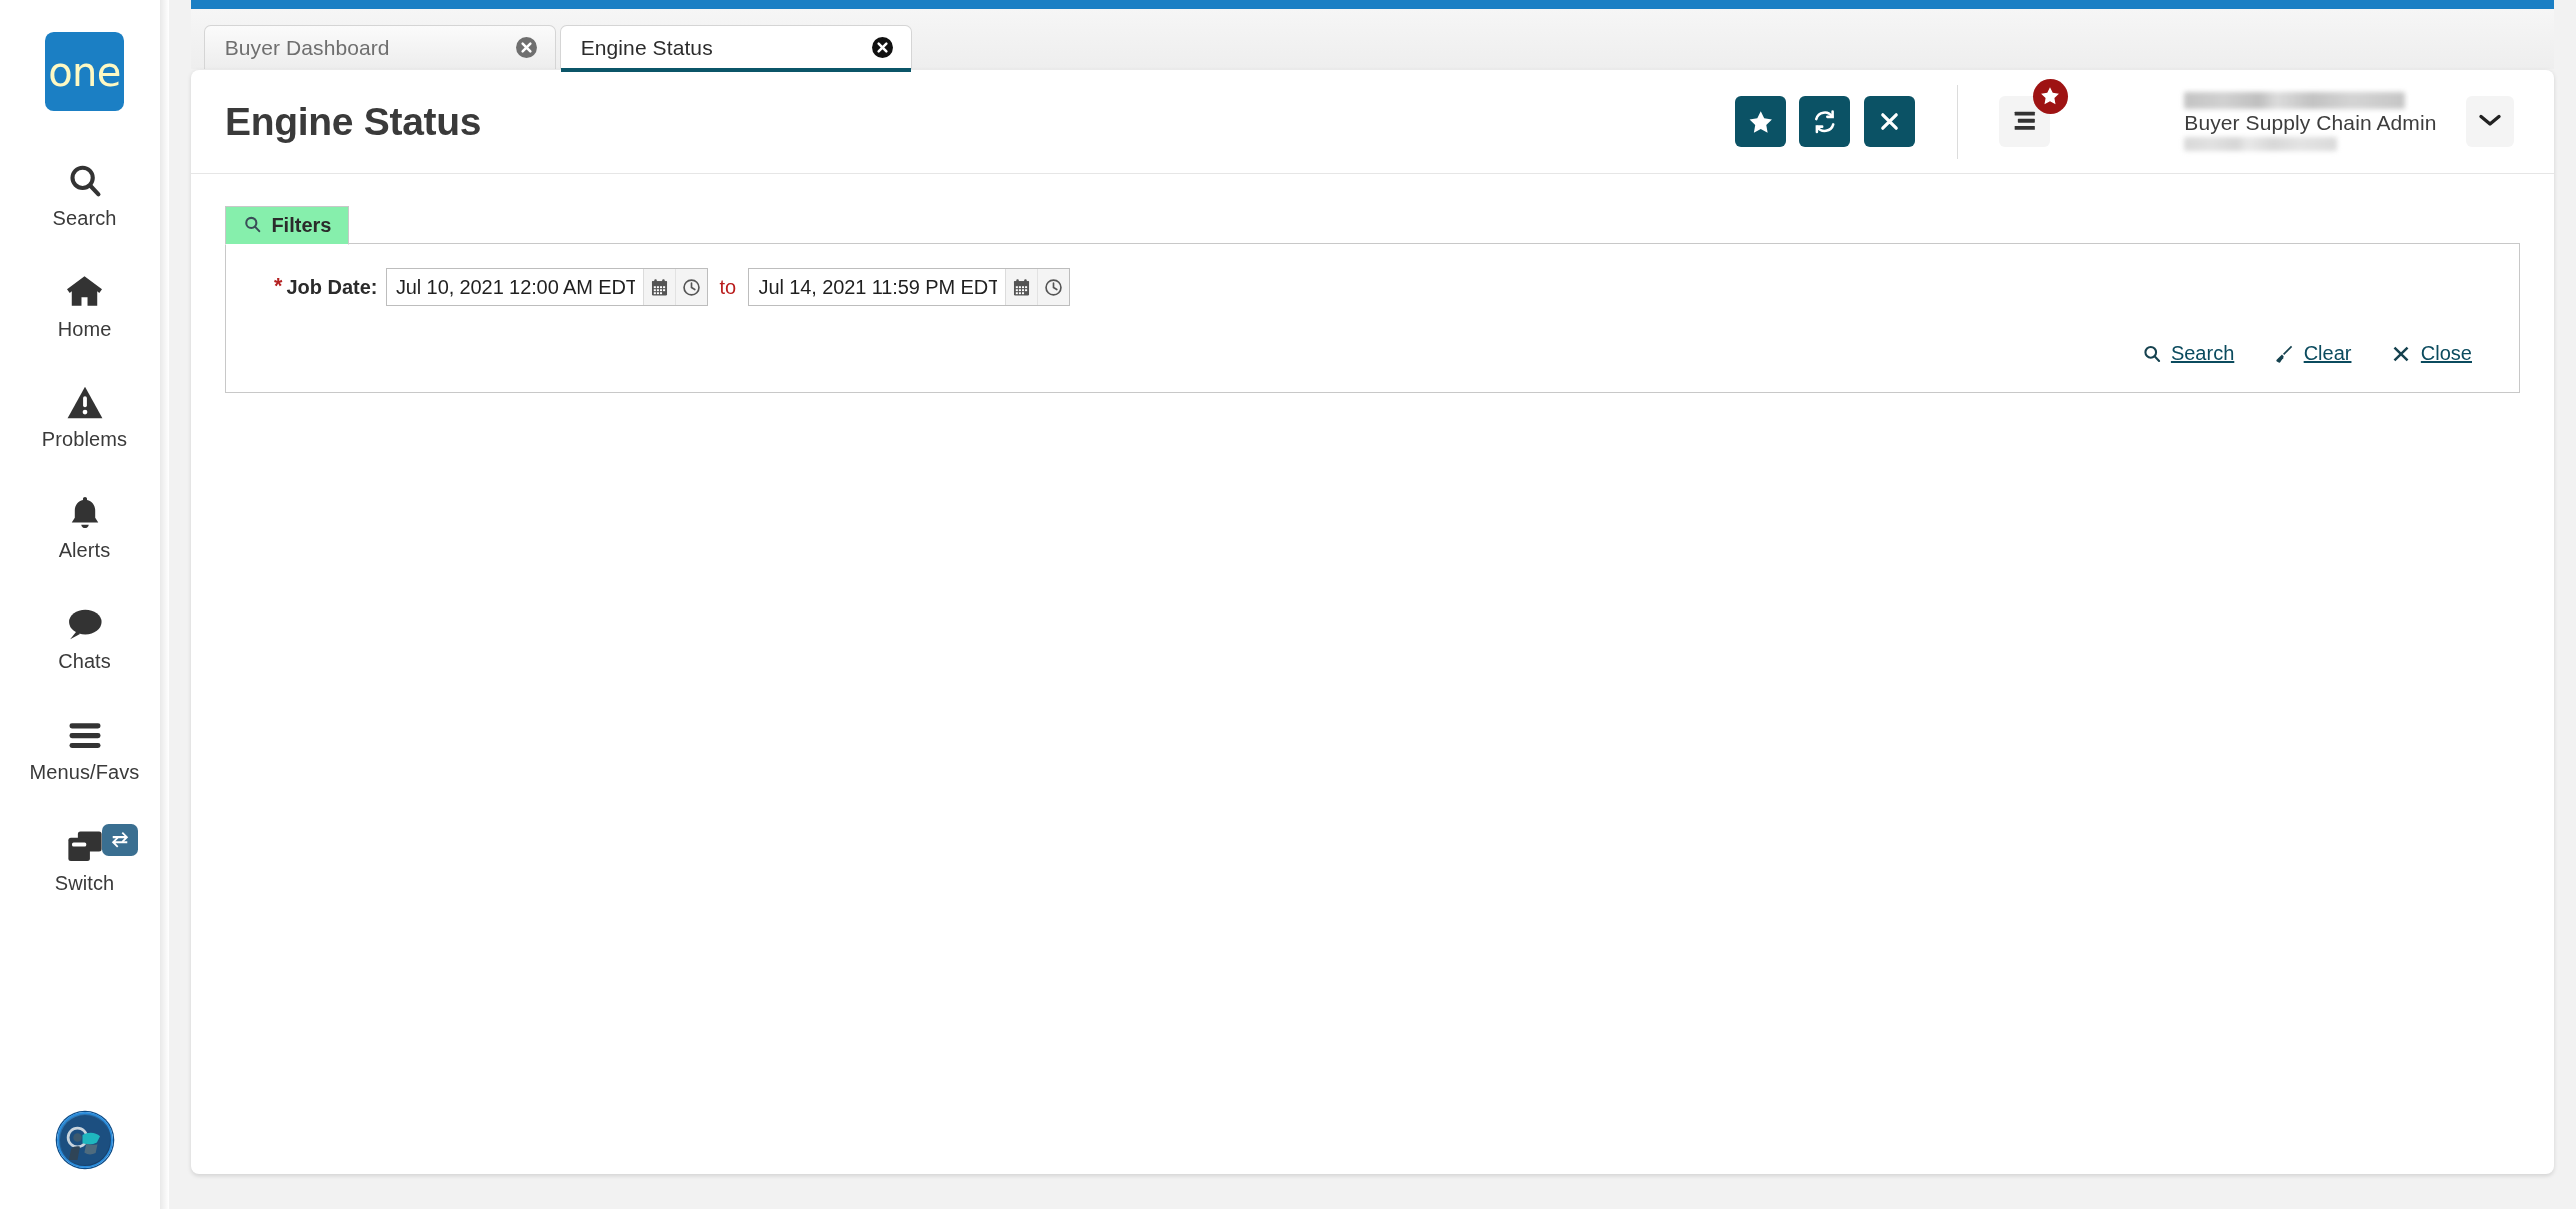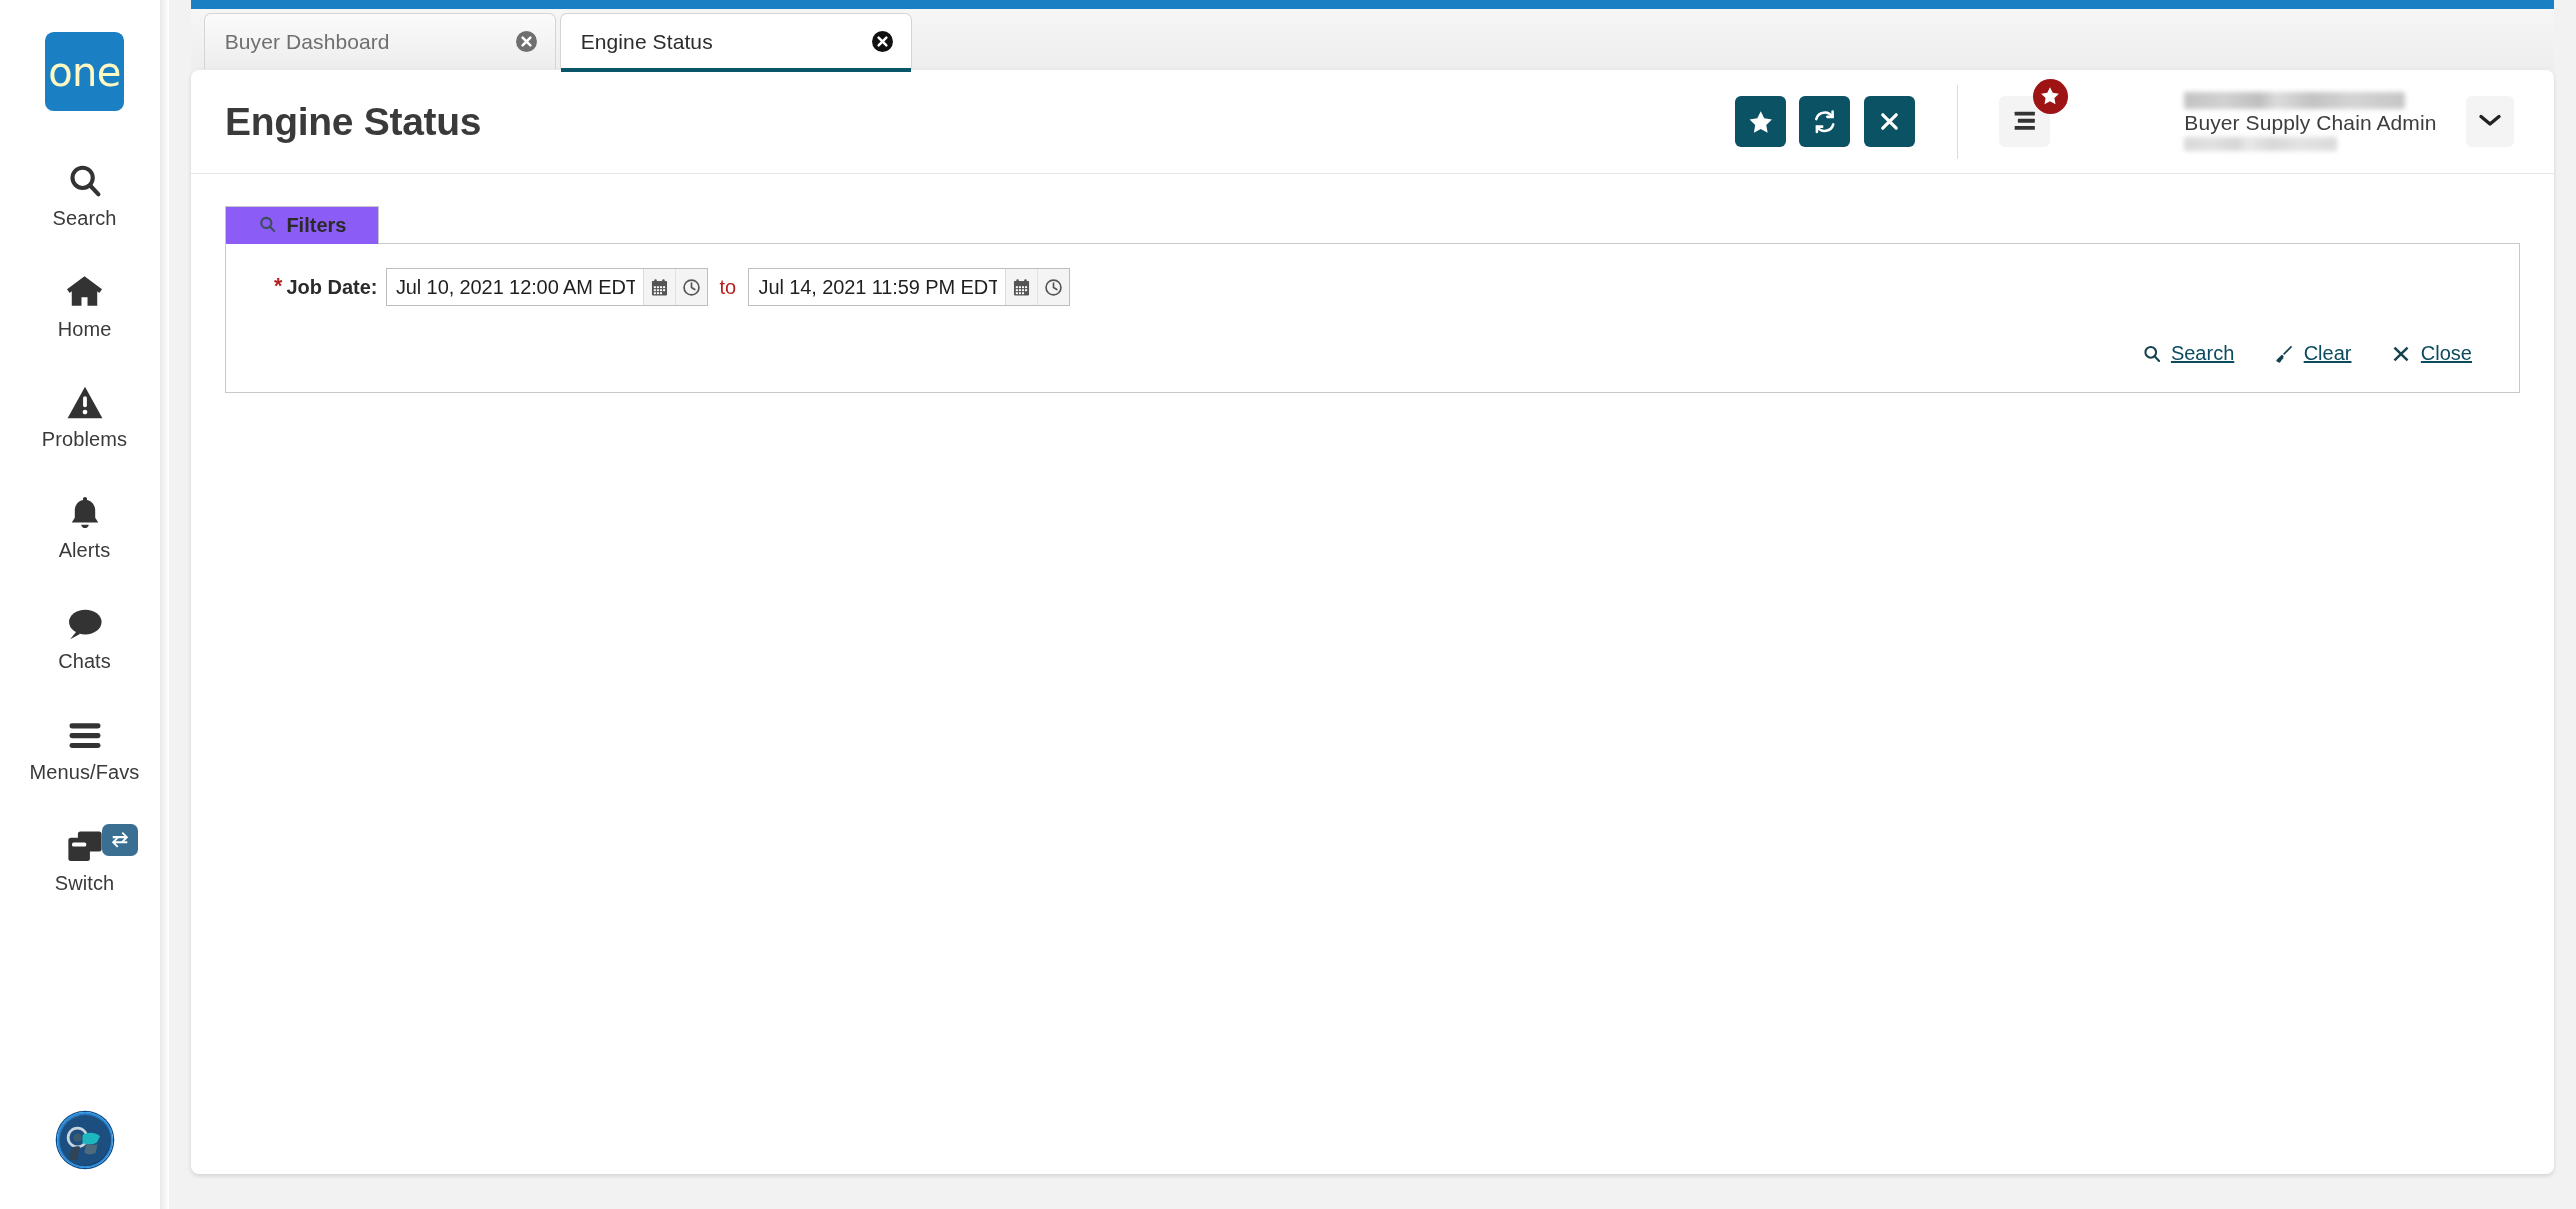--- a/index.html
+++ b/index.html
@@ -126,21 +126,21 @@
     position:absolute;
     left:12.7px;
     top:16px;
     display:flex;
     align-items:flex-end;
     gap:0px;
     height:44px;
   }
   .tab{
     position:relative;
-    height:56px;
+    height:44px;
     min-width:352px;
     display:flex;align-items:center;
     padding:0 14.8px 0 20px;
     border:0.7px solid #d5d5d5;
     border-bottom:none;
     border-top-left-radius:6.7px;
     border-top-right-radius:6.7px;
     background:linear-gradient(to bottom,#fbfbfb 0%,#ededed 100%);
     cursor:pointer;
     justify-content:space-between;
@@ -274,25 +274,25 @@
   }
   .filters-tabs{
     display:flex;
     align-items:flex-end;
     height:39px;
     position:relative;
     z-index:2;
   }
   .filters-tab{
     display:flex;align-items:center;gap:9.4px;
-    padding:0 32px;
+    padding:0 17px;
     height:39px;
     border:0.7px solid #c8c8c8;
     border-bottom:0.7px solid #ffffff;
-    background:#8b5cf6;
+    background:#86efac;
     cursor:pointer;
     position:relative;
     top:0.7px;
   }
   .filters-tab-label{
     font-size:20px;
     font-weight:bold;
     color:#2b2b2b;
     white-space:nowrap;
   }

